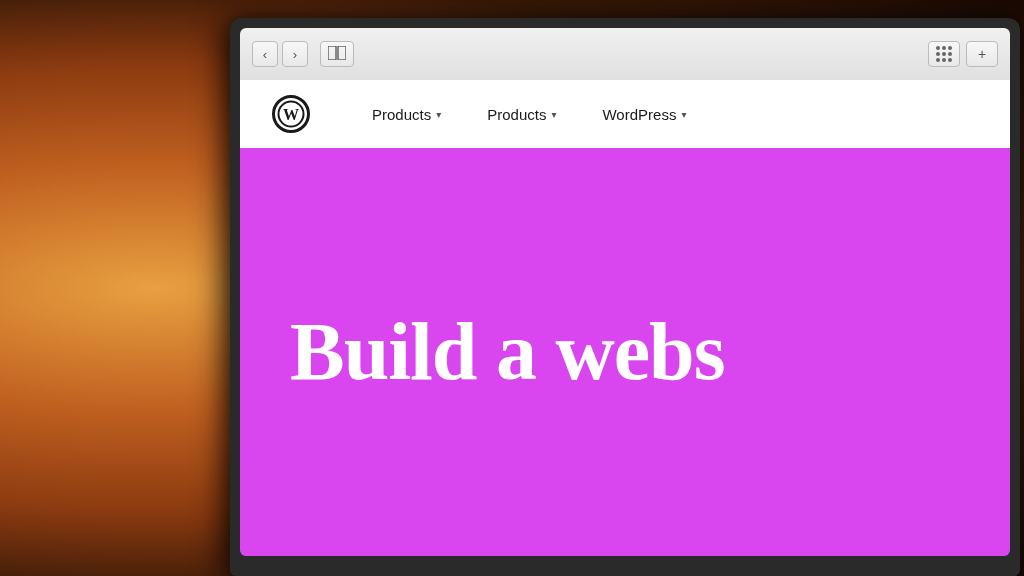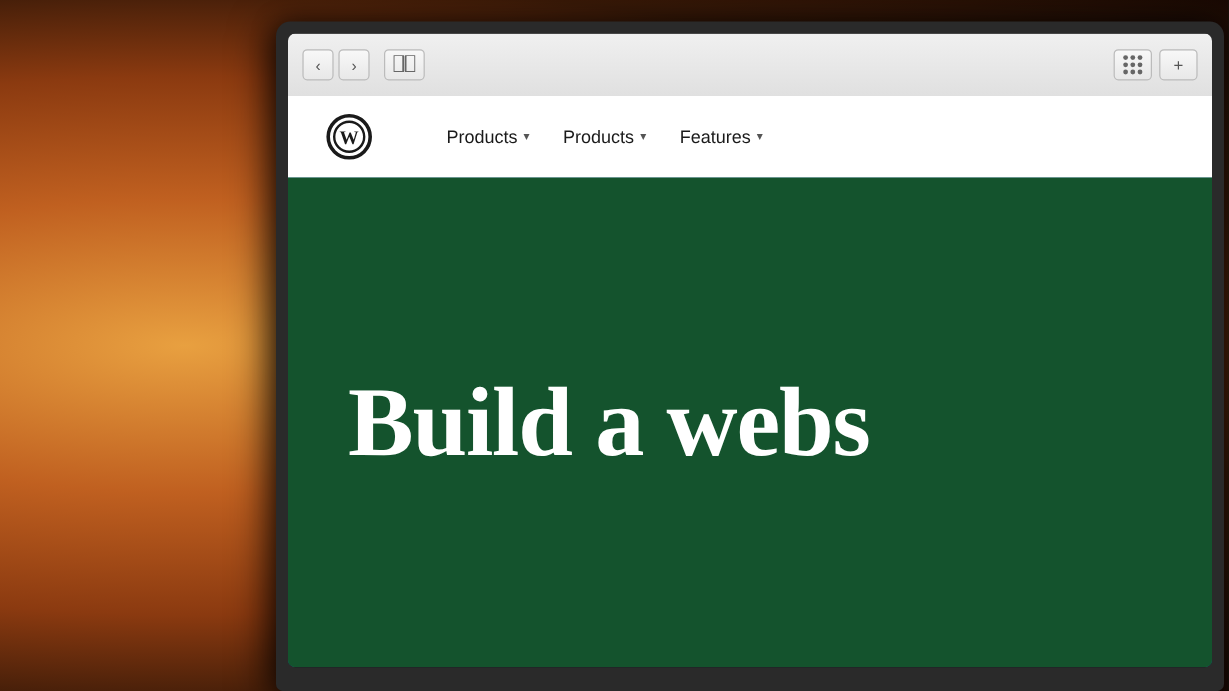--- a/index.html
+++ b/index.html
@@ -156,21 +156,21 @@
 
     .wp-logo-text {
       font-size: 22px;
       font-weight: 600;
       color: #1a1a1a;
       letter-spacing: -0.3px;
     }
 
     .wp-nav {
       display: flex;
-      gap: 0;
+      gap: 18px;
       align-items: center;
       margin-left: 16px;
       justify-content: flex-end;
     }
 
     .wp-nav-item {
       display: flex;
       align-items: center;
       gap: 5px;
       padding: 8px 14px;
@@ -183,21 +183,21 @@
 
     .wp-nav-item .chevron {
       font-size: 10px;
       color: #555;
     }
 
     
     .wp-hero {
       width: 100%;
       height: calc(100% - 68px);
-      background: #14532d;
+      background: #d946ef;
       padding: 60px 50px;
       display: flex;
       flex-direction: column;
       justify-content: center;
     }
 
     .hero-title {
       font-size: 82px;
       font-weight: 700;
       color: #ffffff;
@@ -281,21 +281,21 @@
         <nav class="wp-nav">
           <div class="wp-nav-item">
             <span>Products</span>
             <span class="chevron">▾</span>
           </div>
           <div class="wp-nav-item">
             <span>Products</span>
             <span class="chevron">▾</span>
           </div>
           <div class="wp-nav-item">
-            <span>Features</span>
+            <span>WordPress</span>
             <span class="chevron">▾</span>
           </div>
         </nav>
       </div>
 
       <div class="wp-hero">
         <div class="hero-title">
           <div>Build a webs</div>
         </div>
       </div>

